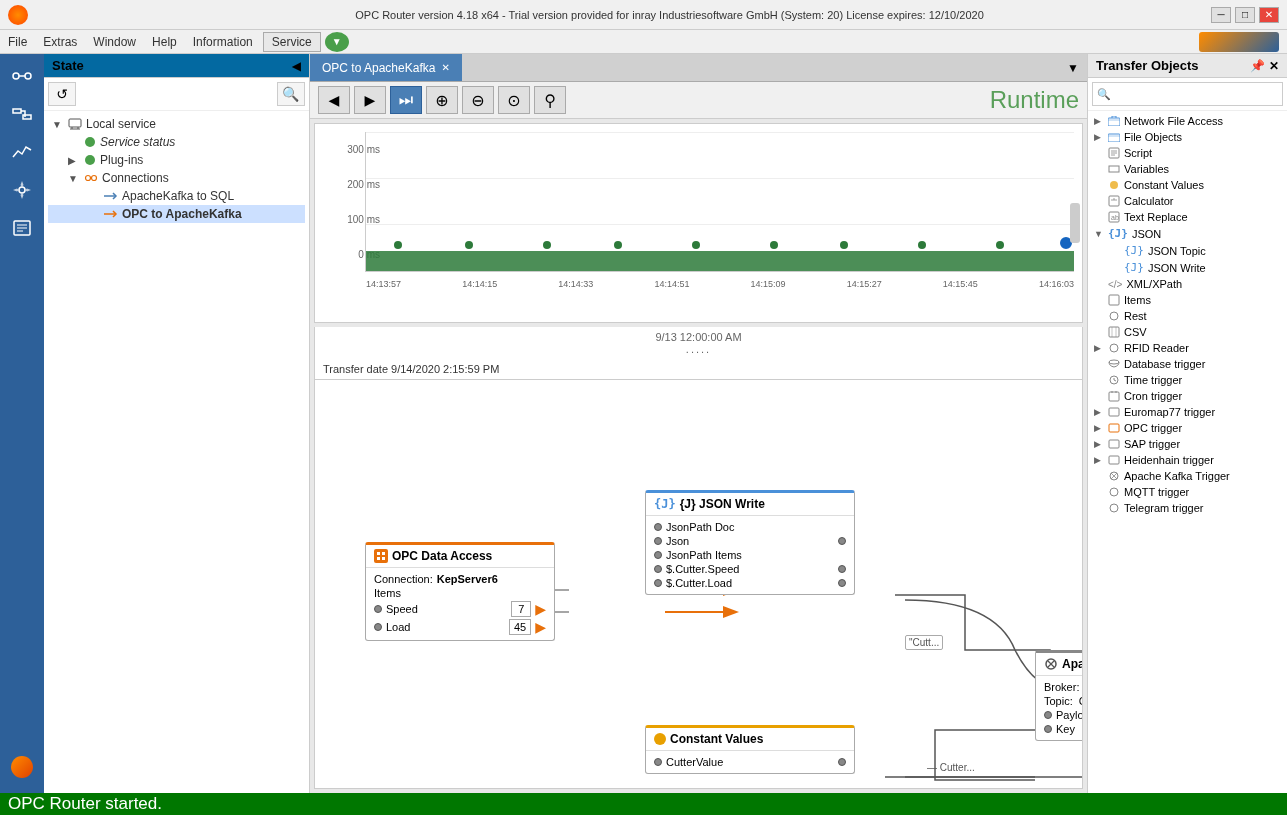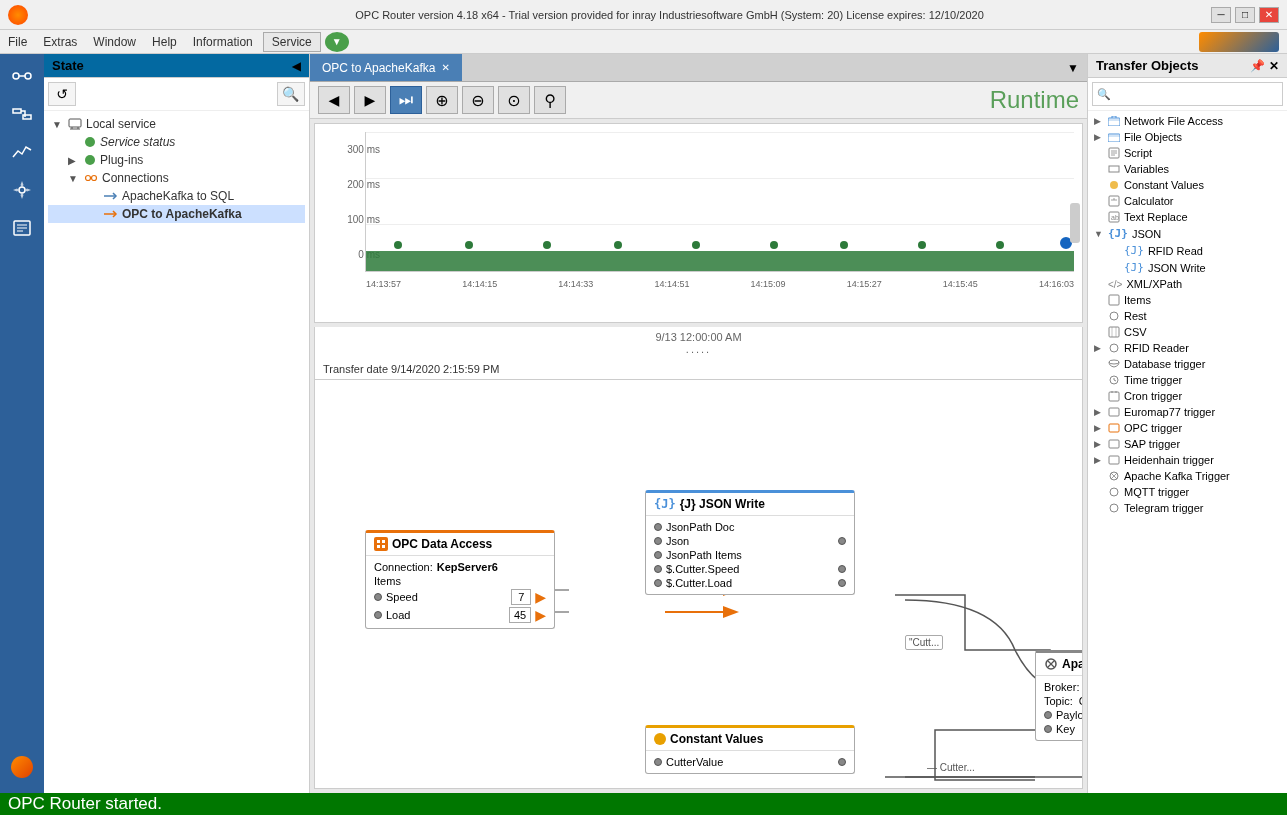--- a/index.html
+++ b/index.html
@@ -338,21 +338,21 @@
         <path d="M 590 220 Q 680 220 700 270 Q 720 310 750 310 Q 800 310 840 350" stroke="#555" stroke-width="1.5" fill="none"></path>
 
         <path d="M 590 397 L 720 397 L 835 397" stroke="#555" stroke-width="1.5" fill="none" marker-end="url(#arrow-const)"></path>
         <defs>
           <marker id="arrow-const" markerWidth="8" markerHeight="8" refX="6" refY="3" orient="auto">
             <path d="M0,0 L0,6 L8,3 z" fill="#e8700a"></path>
           </marker>
         </defs>
       </svg>
 
-      <div class="diagram-node node-opc" style="left:50px;top:150px;width:190px;">
+      <div class="diagram-node node-opc" style="left:50px;top:162px;width:190px;">
         <div class="node-header">
           <div style="width:14px;height:14px;background:#e8700a;border-radius:2px;display:flex;align-items:center;justify-content:center;">
             <svg width="10" height="10" viewBox="0 0 10 10">
                 <rect x="1" y="1" width="3" height="3" fill="white"></rect>
                 <rect x="6" y="1" width="3" height="3" fill="white"></rect>
                 <rect x="1" y="6" width="3" height="3" fill="white"></rect>
                 <rect x="6" y="6" width="3" height="3" fill="white"></rect>
               </svg>
           </div>
           <span>OPC Data Access</span>
@@ -549,21 +549,21 @@
 
       <div class="to-item">
         <span class="expand">▼</span>
         <span style="font-weight:bold;color:#4a90d9;font-family:monospace;font-size:11px;">{J}</span>
         <span>JSON</span>
       </div>
 
       <div class="to-item" style="padding-left:20px;">
         <span class="expand" style="width:10px;"></span>
         <span style="color:#4a90d9;font-family:monospace;font-size:11px;">{J}</span>
-        <span>RFID Read</span>
+        <span>JSON Topic</span>
       </div>
 
       <div class="to-item" style="padding-left:20px;">
         <span class="expand" style="width:10px;"></span>
         <span style="color:#4a90d9;font-family:monospace;font-size:11px;">{J}</span>
         <span>JSON Write</span>
       </div>
 
       <div class="to-item">
         <span class="expand" style="width:10px;"></span>

